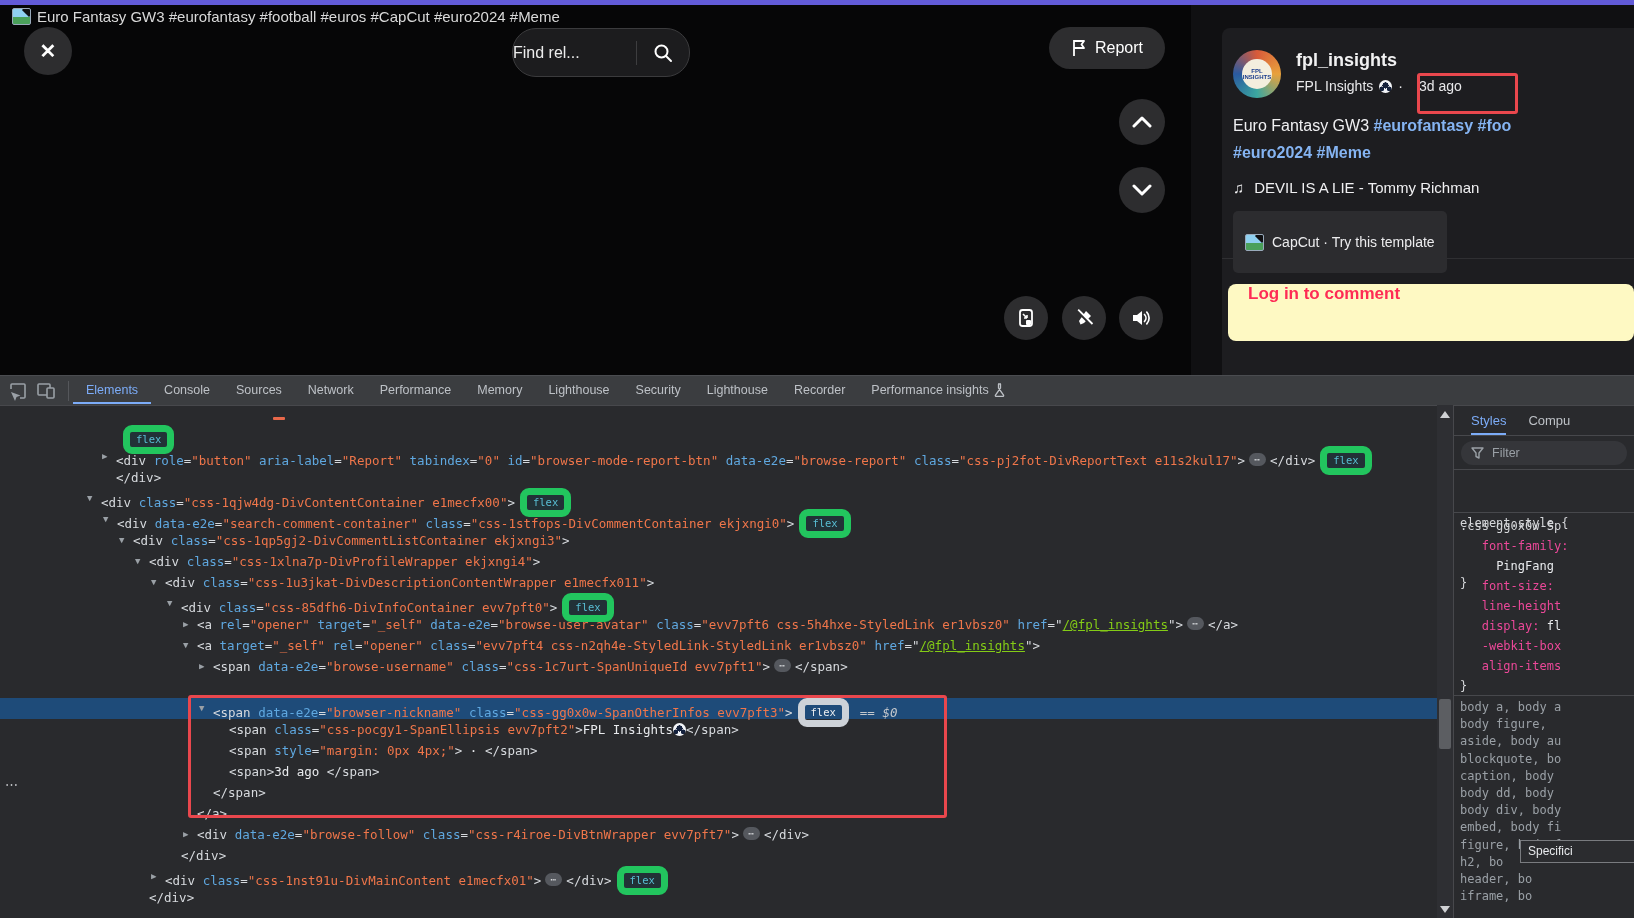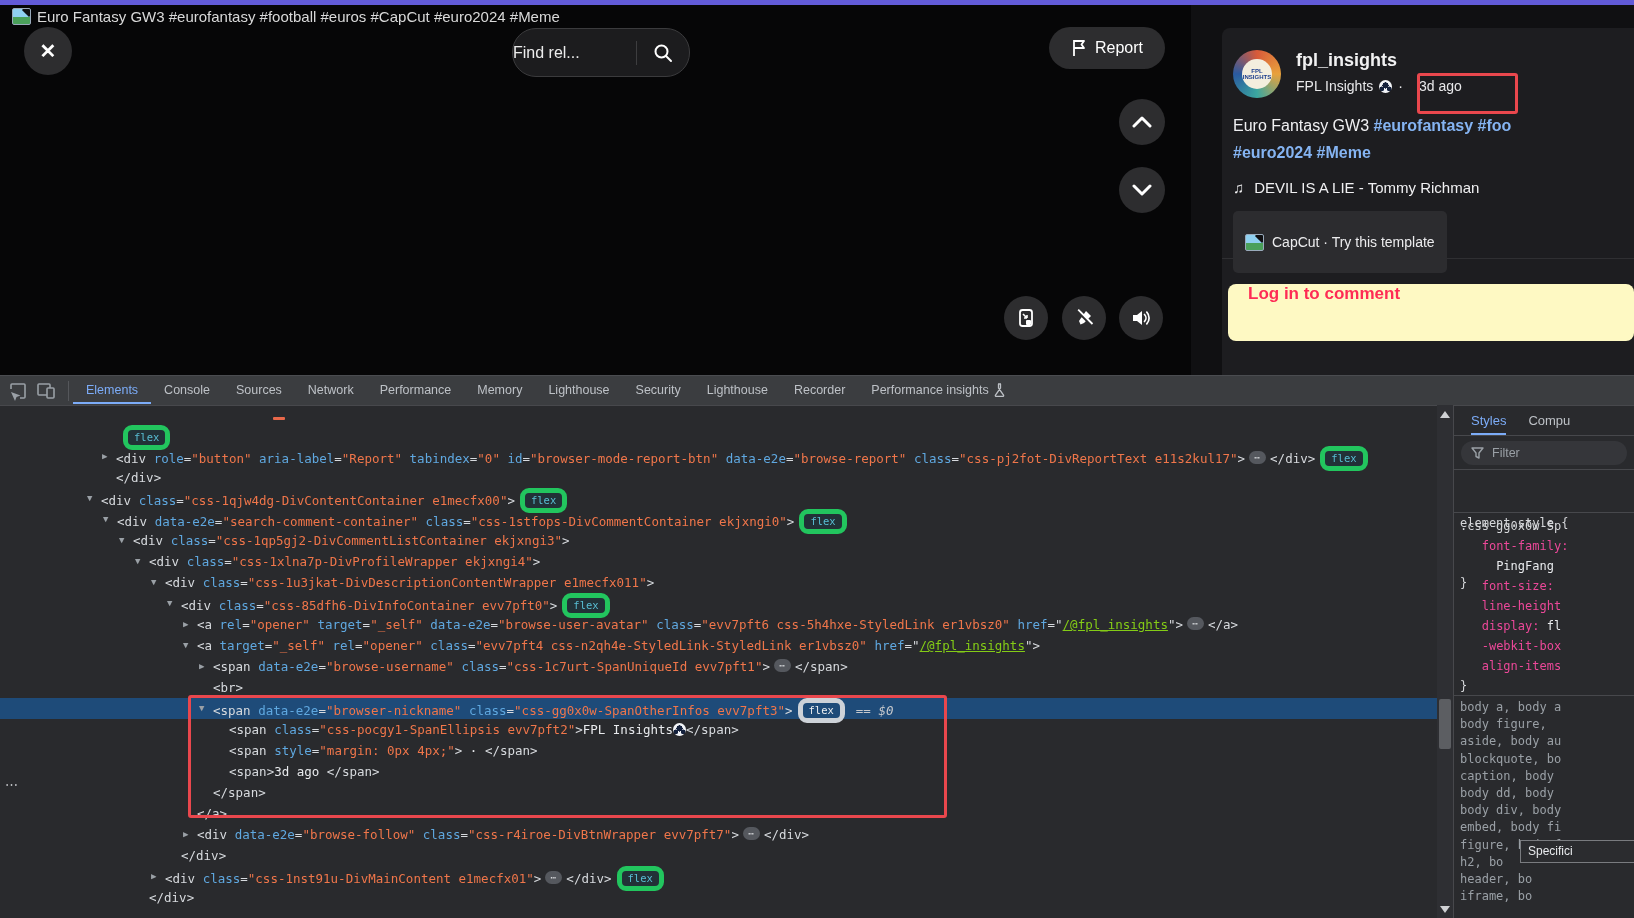--- a/index.html
+++ b/index.html
@@ -62,21 +62,21 @@
   .dt-tab.active{color:#7cacf8;box-shadow:inset 0 -2px 0 #7cacf8;}
   #issue-dash{position:absolute;left:273px;top:41px;width:12px;height:3px;background:#e8684a;border-radius:1px;}
   
   #tree{position:absolute;left:0;top:29px;width:1437px;height:514px;overflow:hidden;
       font-family:"DejaVu Sans Mono",monospace;font-size:12.5px;}
   .tree-row{position:absolute;height:21px;line-height:21px;white-space:nowrap;width:1437px;}
   .tree-row.sel{background:#1e4b79;}
   .tree-arrow{position:absolute;font-size:9px;color:#9aa0a6;top:0;}
   .tk-t{color:#d7dade;} .tk-a{color:#5fa8e0;} .tk-v{color:#f0764a;}
   .tk-l{color:#84cc16;text-decoration:underline;} .tk-x{color:#e8eaed;}
-  .flex-badge{display:inline-block;margin:0 5px;padding:0 6px;border:5px solid #22c55e;border-radius:9px;
+  .flex-badge{display:inline-block;margin:0 5px;padding:0 6px;border:7px solid #22c55e;border-radius:9px;
       color:#58bdd3;background:#223137;font-size:10.5px;line-height:15px;vertical-align:1px;}
   .flex-badge.selb{border-color:#cdd2d8;color:#eceef0;background:transparent;}
   .dots-pill{display:inline-block;margin:0 4px;padding:0 5px;border-radius:7px;background:#55585e;color:#d5d7da;
       font-size:10px;line-height:13px;vertical-align:2px;letter-spacing:1px;}
   .eq-mark{color:#c5c8cc;font-style:italic;margin-left:6px;}
   #gutter-dots{position:absolute;left:5px;top:401px;color:#dfe1e5;font-size:13px;letter-spacing:1px;z-index:9;}
   #red-box{position:absolute;left:188px;top:319px;width:753px;height:117px;border:3px solid #e9474d;border-radius:3px;z-index:9;}
   
   #el-scroll{position:absolute;left:1437px;top:29px;width:16px;height:514px;background:#2e2f33;}
   .scroll-arrow{position:absolute;left:3px;width:0;height:0;border-left:5px solid transparent;border-right:5px solid transparent;}
@@ -304,23 +304,20 @@
           <span style="position: absolute; left: 197px;"><span class="tk-t">&lt;a </span><span class="tk-a">rel</span><span class="tk-t">=</span><span class="tk-v">"opener"</span><span class="tk-t"> </span><span class="tk-a">target</span><span class="tk-t">=</span><span class="tk-v">"_self"</span><span class="tk-t"> </span><span class="tk-a">data-e2e</span><span class="tk-t">=</span><span class="tk-v">"browse-user-avatar"</span><span class="tk-t"> </span><span class="tk-a">class</span><span class="tk-t">=</span><span class="tk-v">"evv7pft6 css-5h4hxe-StyledLink er1vbsz0"</span><span class="tk-t"> </span><span class="tk-a">href</span><span class="tk-t">="</span><span class="tk-l">/@fpl_insights</span><span class="tk-t">"&gt;</span><span class="dots-pill">⋯</span><span class="tk-t">&lt;/a&gt;</span></span>
         </div>
         <div class="tree-row" style="top: 230px;">
           <span class="tree-arrow" style="left: 183px;">▼</span>
           <span style="position: absolute; left: 197px;"><span class="tk-t">&lt;a </span><span class="tk-a">target</span><span class="tk-t">=</span><span class="tk-v">"_self"</span><span class="tk-t"> </span><span class="tk-a">rel</span><span class="tk-t">=</span><span class="tk-v">"opener"</span><span class="tk-t"> </span><span class="tk-a">class</span><span class="tk-t">=</span><span class="tk-v">"evv7pft4 css-n2qh4e-StyledLink-StyledLink er1vbsz0"</span><span class="tk-t"> </span><span class="tk-a">href</span><span class="tk-t">="</span><span class="tk-l">/@fpl_insights</span><span class="tk-t">"&gt;</span></span>
         </div>
         <div class="tree-row" style="top: 251px;">
           <span class="tree-arrow" style="left: 199px;">▶</span>
           <span style="position: absolute; left: 213px;"><span class="tk-t">&lt;span </span><span class="tk-a">data-e2e</span><span class="tk-t">=</span><span class="tk-v">"browse-username"</span><span class="tk-t"> </span><span class="tk-a">class</span><span class="tk-t">=</span><span class="tk-v">"css-1c7urt-SpanUniqueId evv7pft1"</span><span class="tk-t">&gt;</span><span class="dots-pill">⋯</span><span class="tk-t">&lt;/span&gt;</span></span>
         </div>
-        <div class="tree-row" style="top: 272px;">
-          <span style="position: absolute; left: 213px;"><span class="tk-t">&lt;br&gt;</span></span>
-        </div>
         <div class="tree-row sel" style="top: 293px;">
           <span class="tree-arrow" style="left: 199px;">▼</span>
           <span style="position: absolute; left: 213px;"><span class="tk-t">&lt;span </span><span class="tk-a">data-e2e</span><span class="tk-t">=</span><span class="tk-v">"browser-nickname"</span><span class="tk-t"> </span><span class="tk-a">class</span><span class="tk-t">=</span><span class="tk-v">"css-gg0x0w-SpanOtherInfos evv7pft3"</span><span class="tk-t">&gt;</span><span class="flex-badge selb">flex</span><span class="eq-mark">== $0</span></span>
         </div>
         <div class="tree-row" style="top: 314px;">
           <span style="position: absolute; left: 229px;"><span class="tk-t">&lt;span </span><span class="tk-a">class</span><span class="tk-t">=</span><span class="tk-v">"css-pocgy1-SpanEllipsis evv7pft2"</span><span class="tk-t">&gt;</span><span class="tk-x">FPL Insights</span><span class="ball-icon"></span><span class="tk-t">&lt;/span&gt;</span></span>
         </div>
         <div class="tree-row" style="top: 335px;">
           <span style="position: absolute; left: 229px;"><span class="tk-t">&lt;span </span><span class="tk-a">style</span><span class="tk-t">=</span><span class="tk-v">"margin: 0px 4px;"</span><span class="tk-t">&gt;</span><span class="tk-x"> · </span><span class="tk-t">&lt;/span&gt;</span></span>
         </div>

